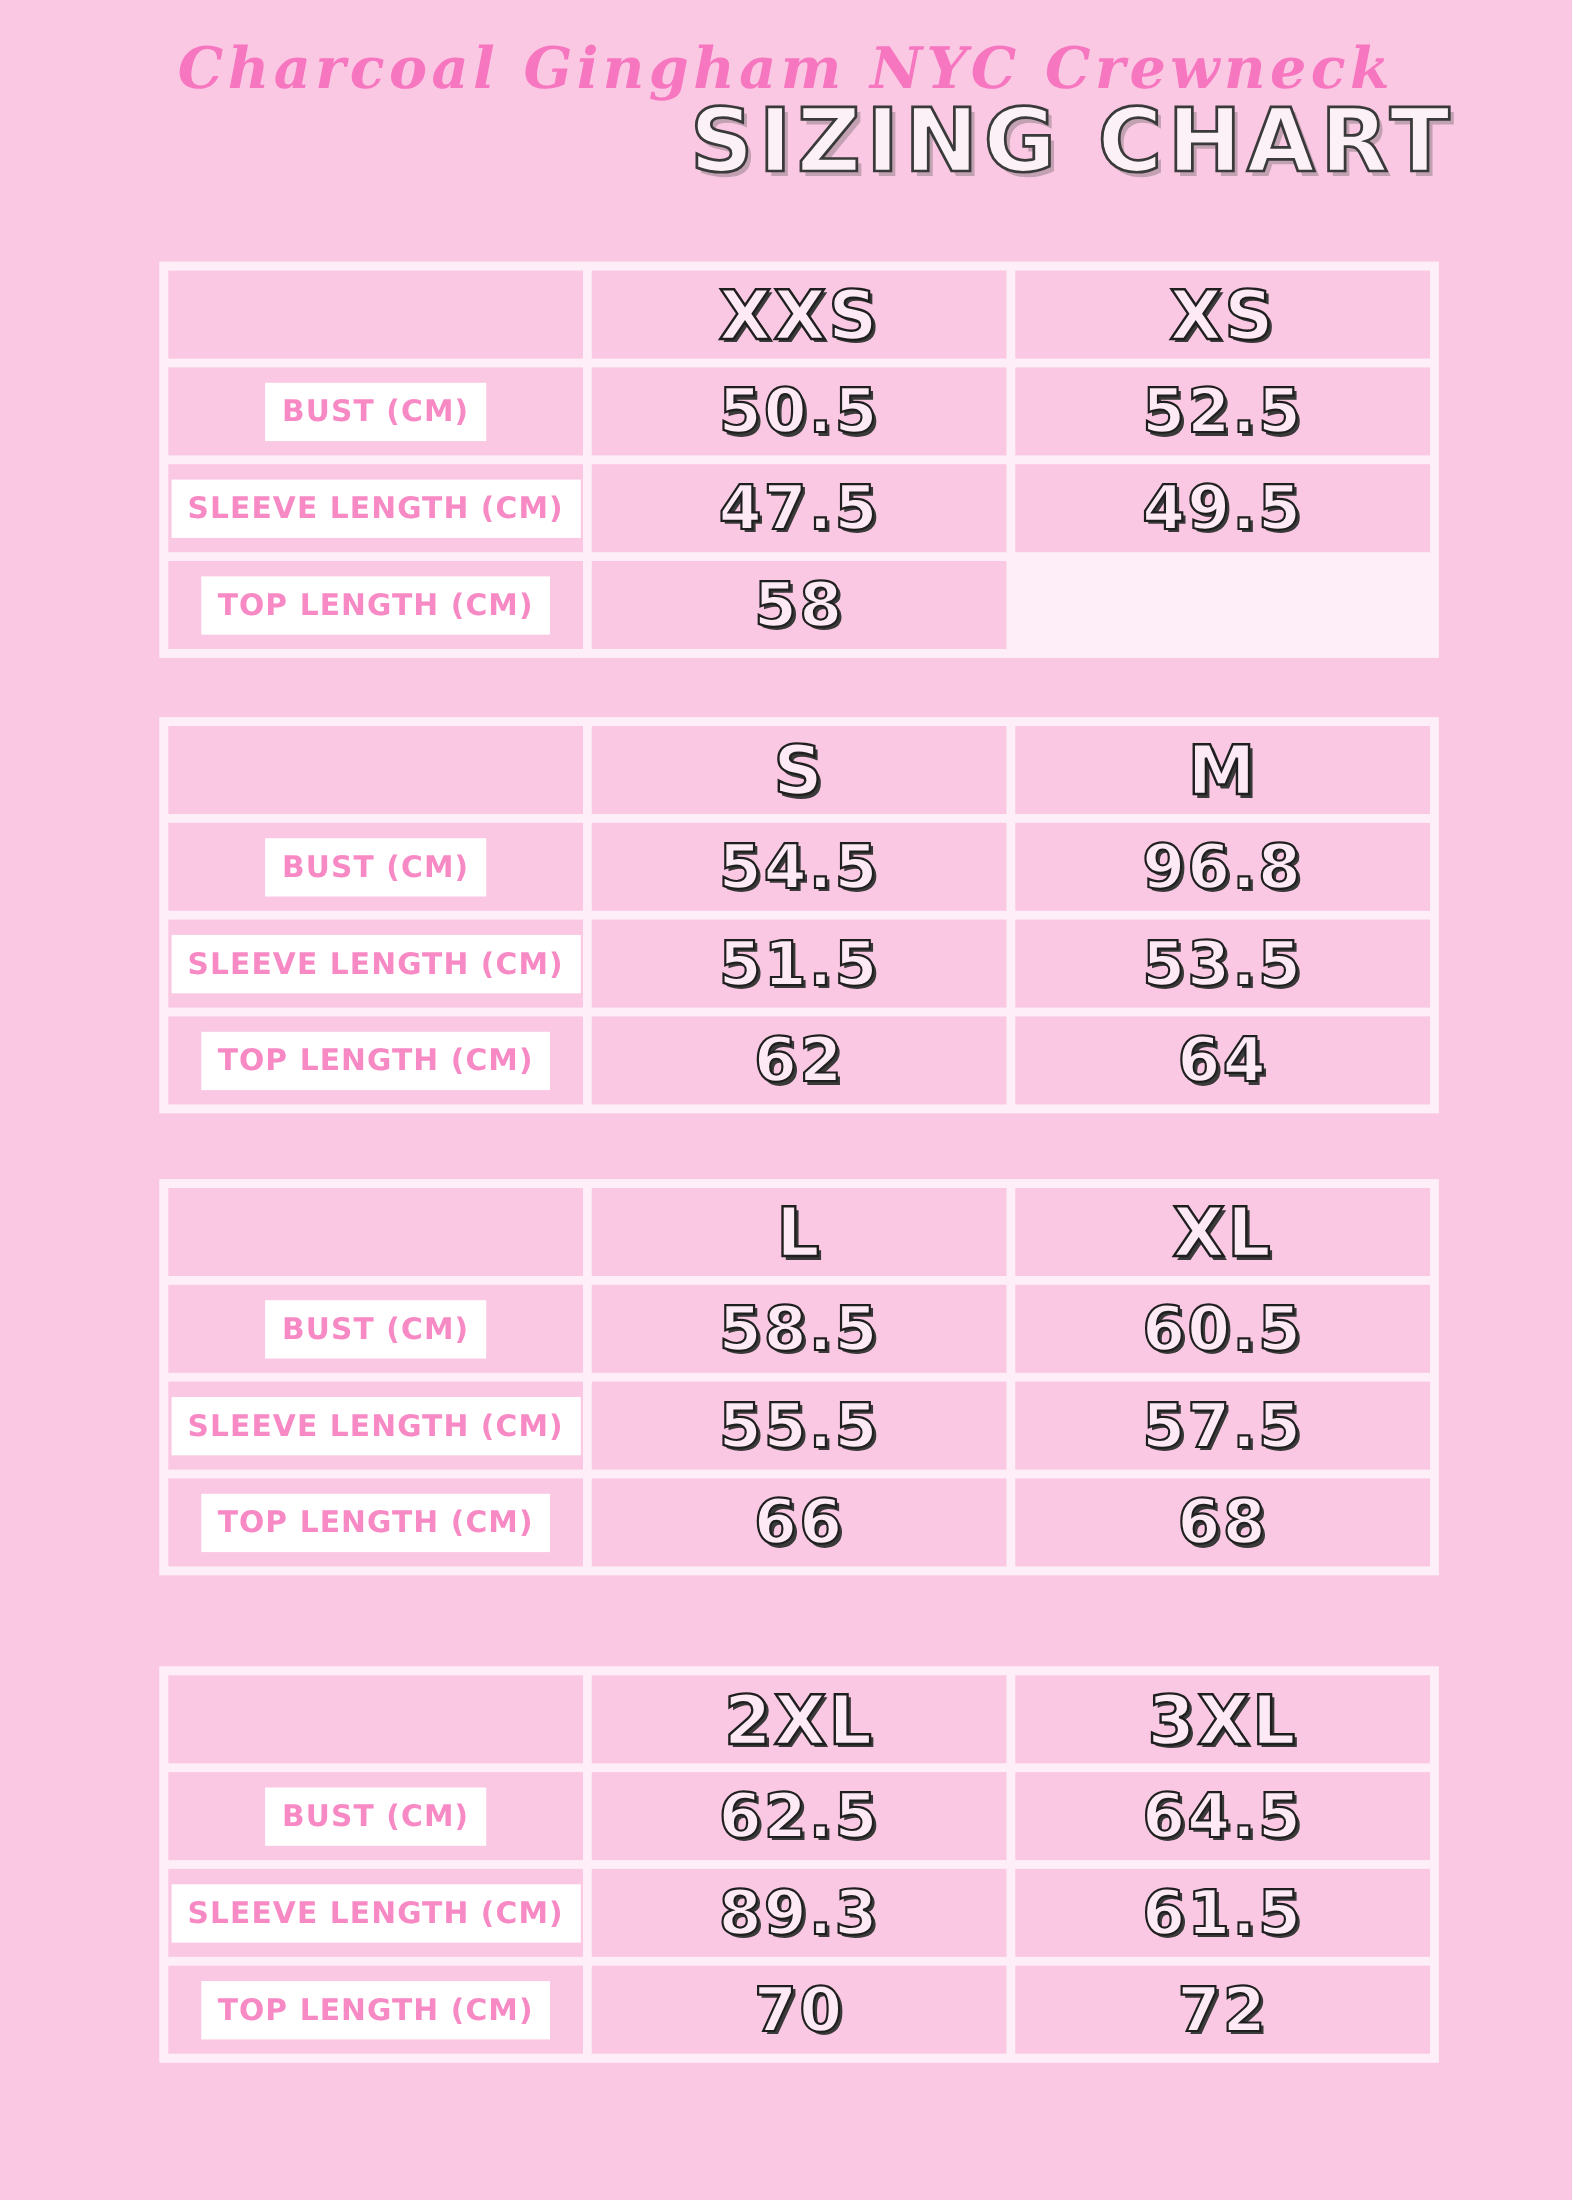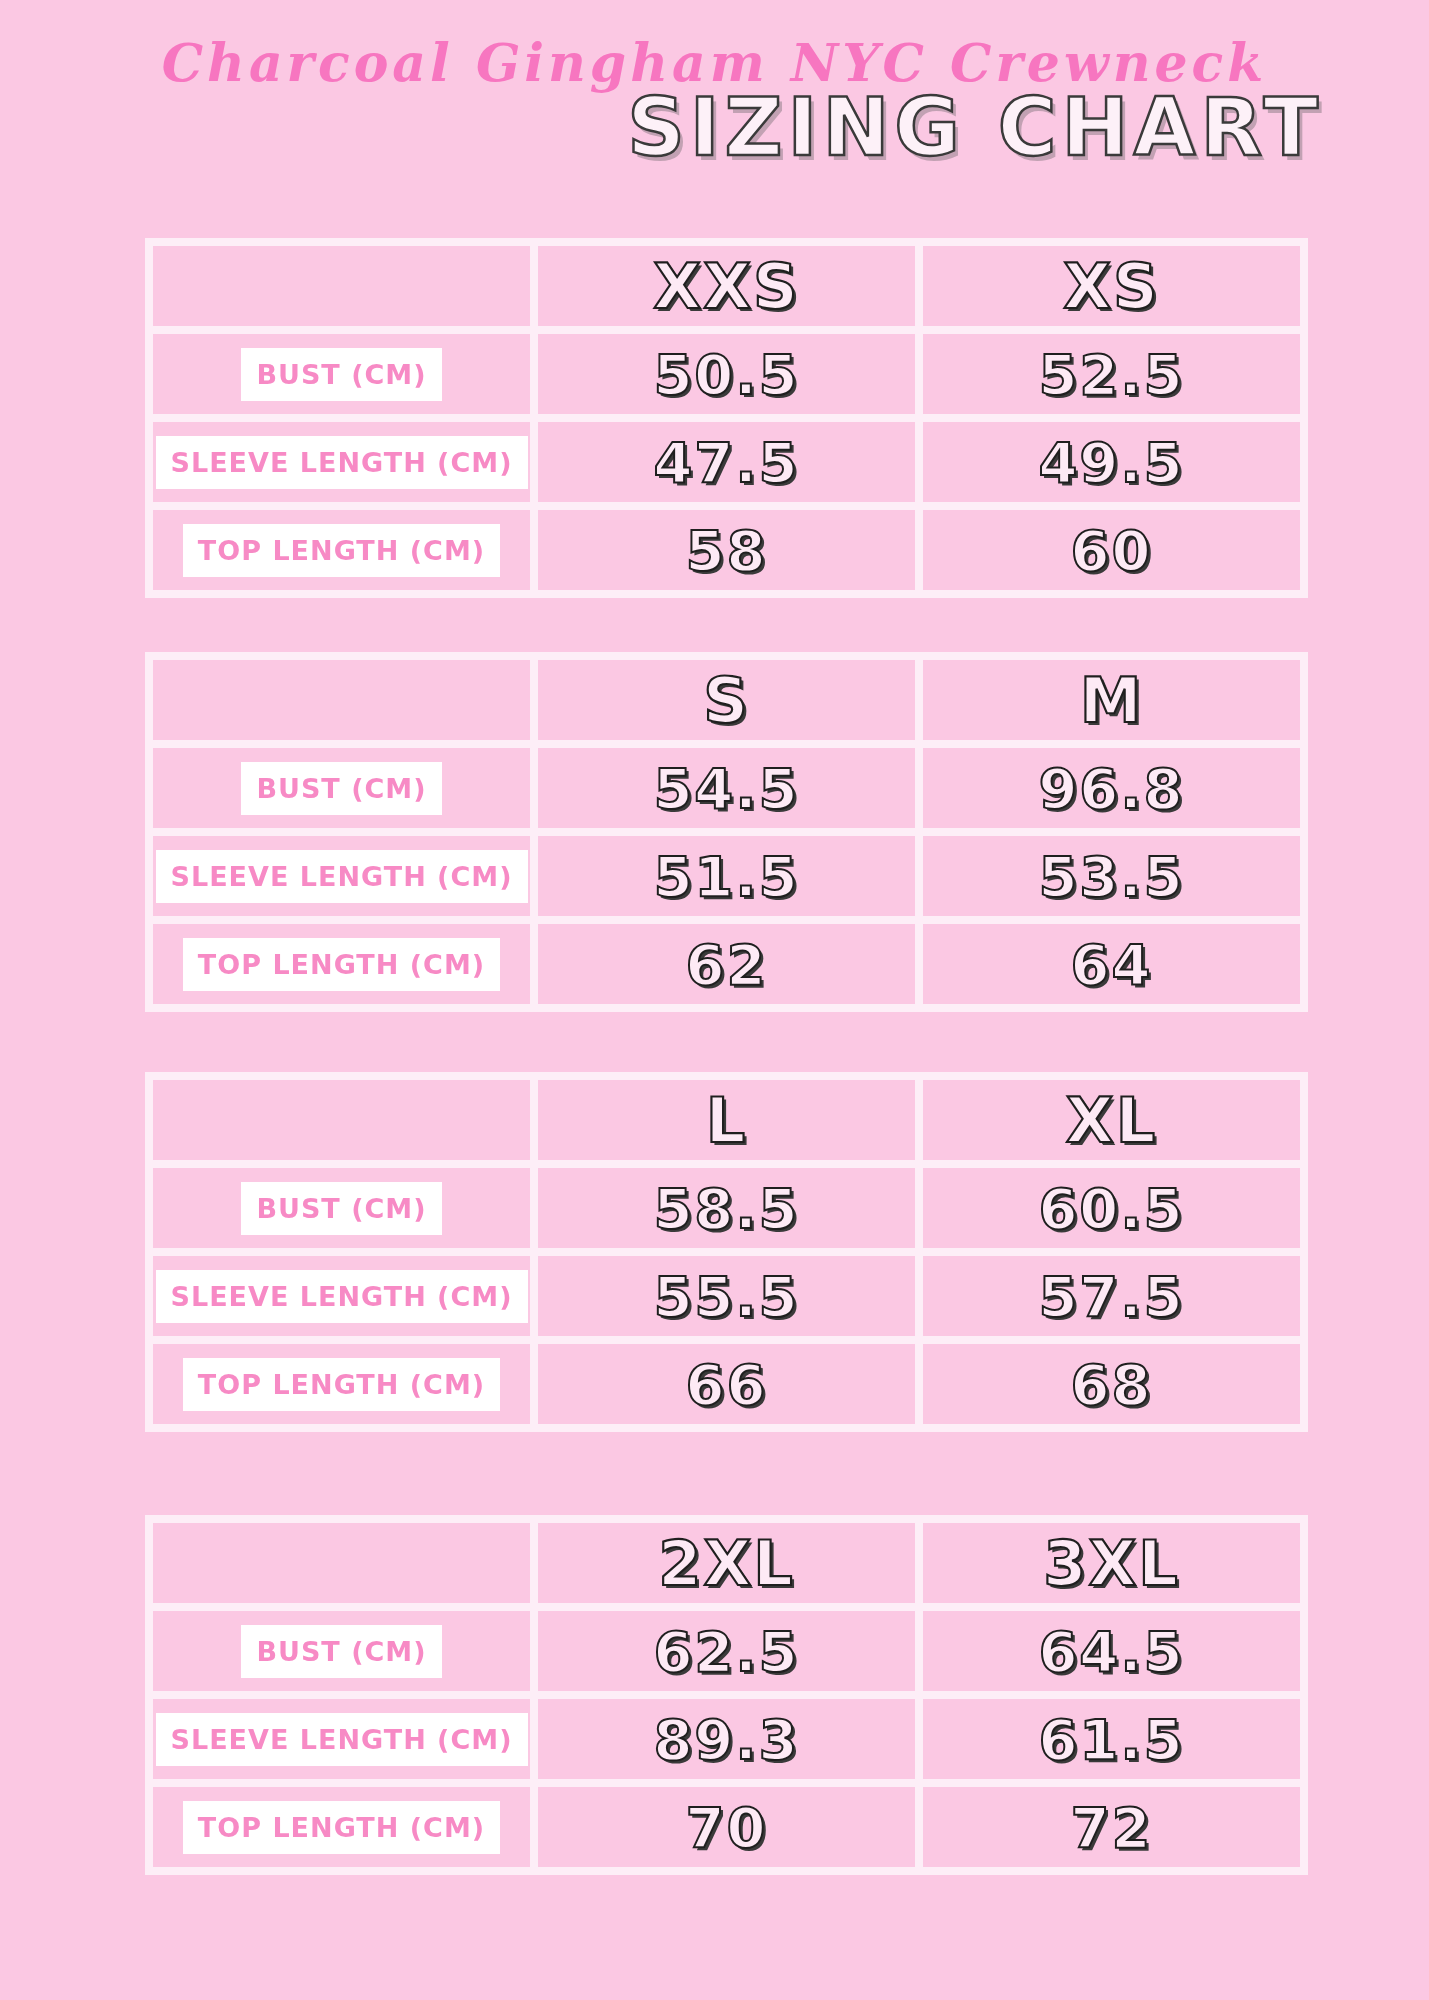--- a/index.html
+++ b/index.html
@@ -131,23 +131,20 @@
     <div class="cell">
         <span class="value-text">49.5</span>
       </div>
 
     <div class="cell">
         <span class="label-box">TOP LENGTH (CM)</span>
       </div>
     <div class="cell">
         <span class="value-text">58</span>
       </div>
-    <div class="cell">
-        <span class="value-text">60</span>
-      </div>
   </div>
 
   <div class="size-table t2">
     <div class="cell"></div>
     <div class="cell">
         <span class="size-text">S</span>
       </div>
     <div class="cell">
         <span class="size-text">M</span>
       </div>

